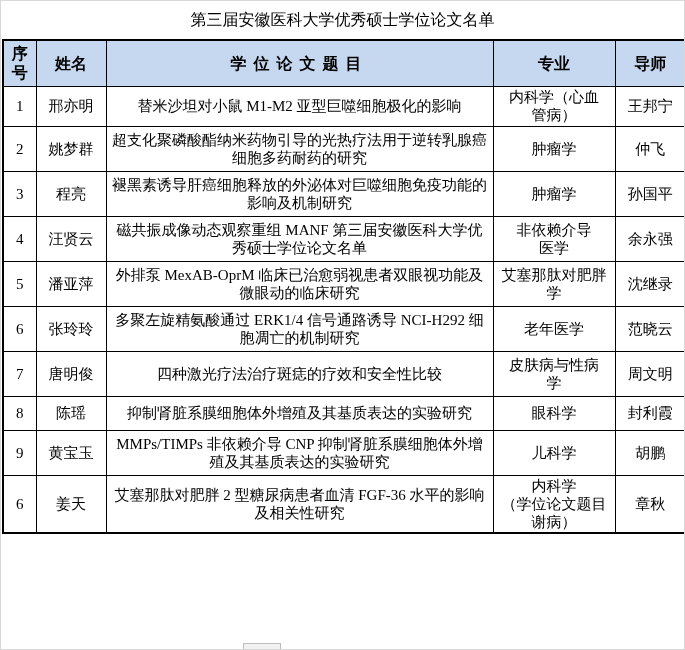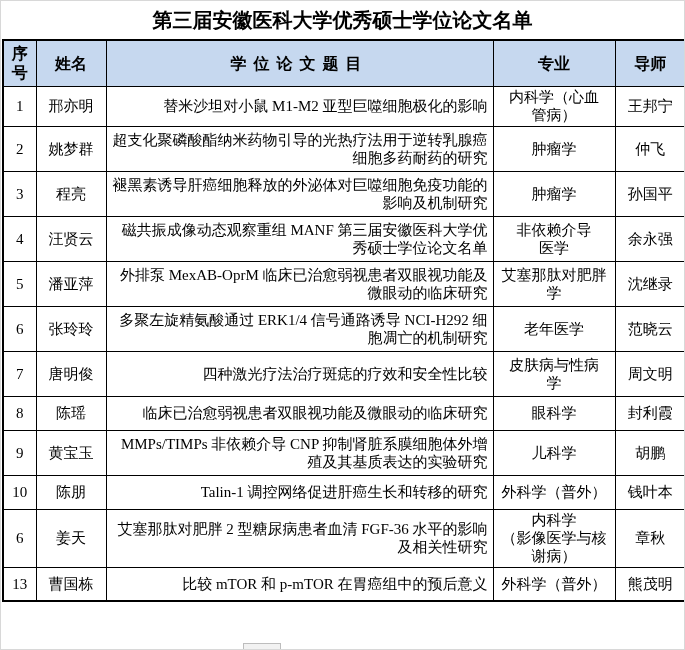--- a/index.html
+++ b/index.html
@@ -16,22 +16,22 @@
     overflow: hidden;
     box-sizing: border-box;
     border: 1px solid #d8d8d8;
     background: #ffffff;
   }
   .title-row {
     height: 38px;
     display: flex;
     align-items: center;
     justify-content: center;
-    font-size: 20px;
-    font-weight: bold;
+    font-size: 16px;
+    font-weight: normal;
     white-space: nowrap;
   }
   table.thesis-table {
     border-collapse: collapse;
     table-layout: fixed;
     width: 682px;
     margin-left: 1px;
     border: 2px solid #000000;
   }
   .thesis-table th, .thesis-table td {
@@ -48,21 +48,21 @@
   .thesis-table thead th {
     background: #c6d8ef;
     font-size: 16px;
     font-weight: bold;
     height: 46px;
   }
   .thesis-table thead th.col-thesis {
     letter-spacing: 7px;
   }
   .thesis-table td.cell-thesis {
-    text-align: right;
+    text-align: center;
     padding: 1px 5px;
   }
   tr.h-one  { height: 34px; }
   tr.h-two  { height: 45px; }
   tr.h-first{ height: 40px; }
   tr.h-tall { height: 58px; }
   .bottom-stub {
     position: absolute;
     left: 242px;
     bottom: 0px;
@@ -147,52 +147,38 @@
         <td>7</td>
         <td>唐明俊</td>
         <td class="cell-thesis">四种激光疗法治疗斑痣的疗效和安全性比较</td>
         <td>皮肤病与性病
 学</td>
         <td>周文明</td>
       </tr>
       <tr class="h-one">
         <td>8</td>
         <td>陈瑶</td>
-        <td class="cell-thesis">临床已治愈弱视患者双眼视功能及微眼动的临床研究</td>
+        <td class="cell-thesis">抑制肾脏系膜细胞体外增殖及其基质表达的实验研究</td>
         <td>眼科学</td>
         <td>封利霞</td>
       </tr>
       <tr class="h-two">
         <td>9</td>
         <td>黄宝玉</td>
         <td class="cell-thesis">MMPs/TIMPs 非依赖介导 CNP 抑制肾脏系膜细胞体外增殖及其基质表达的实验研究</td>
         <td>儿科学</td>
         <td>胡鹏</td>
       </tr>
-      <tr class="h-one">
-        <td>10</td>
-        <td>陈朋</td>
-        <td class="cell-thesis">Talin-1 调控网络促进肝癌生长和转移的研究</td>
-        <td>外科学（普外）</td>
-        <td>钱叶本</td>
-      </tr>
       <tr class="h-tall">
         <td>6</td>
         <td>姜天</td>
         <td class="cell-thesis">艾塞那肽对肥胖 2 型糖尿病患者血清 FGF-36 水平的影响及相关性研究</td>
         <td>内科学
-（影像医学与核
+（学位论文题目
 谢病）</td>
         <td>章秋</td>
-      </tr>
-      <tr class="h-one">
-        <td>13</td>
-        <td>曹国栋</td>
-        <td class="cell-thesis">比较 mTOR 和 p-mTOR 在胃癌组中的预后意义</td>
-        <td>外科学（普外）</td>
-        <td>熊茂明</td>
       </tr>
     </tbody>
   </table>
 
   <div class="bottom-stub"></div>
 
 </div>
 
 </body></html>

